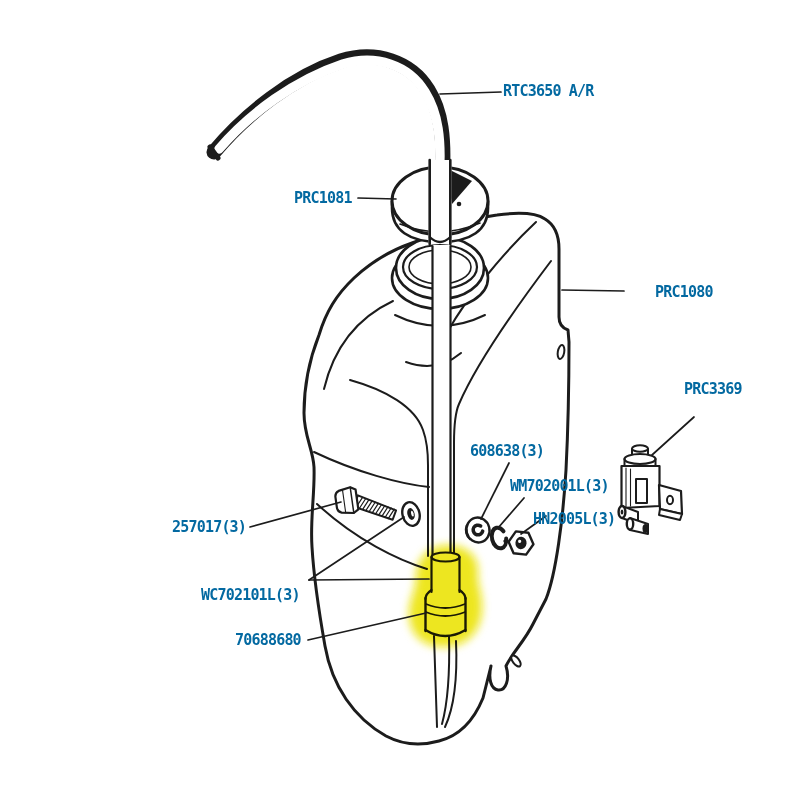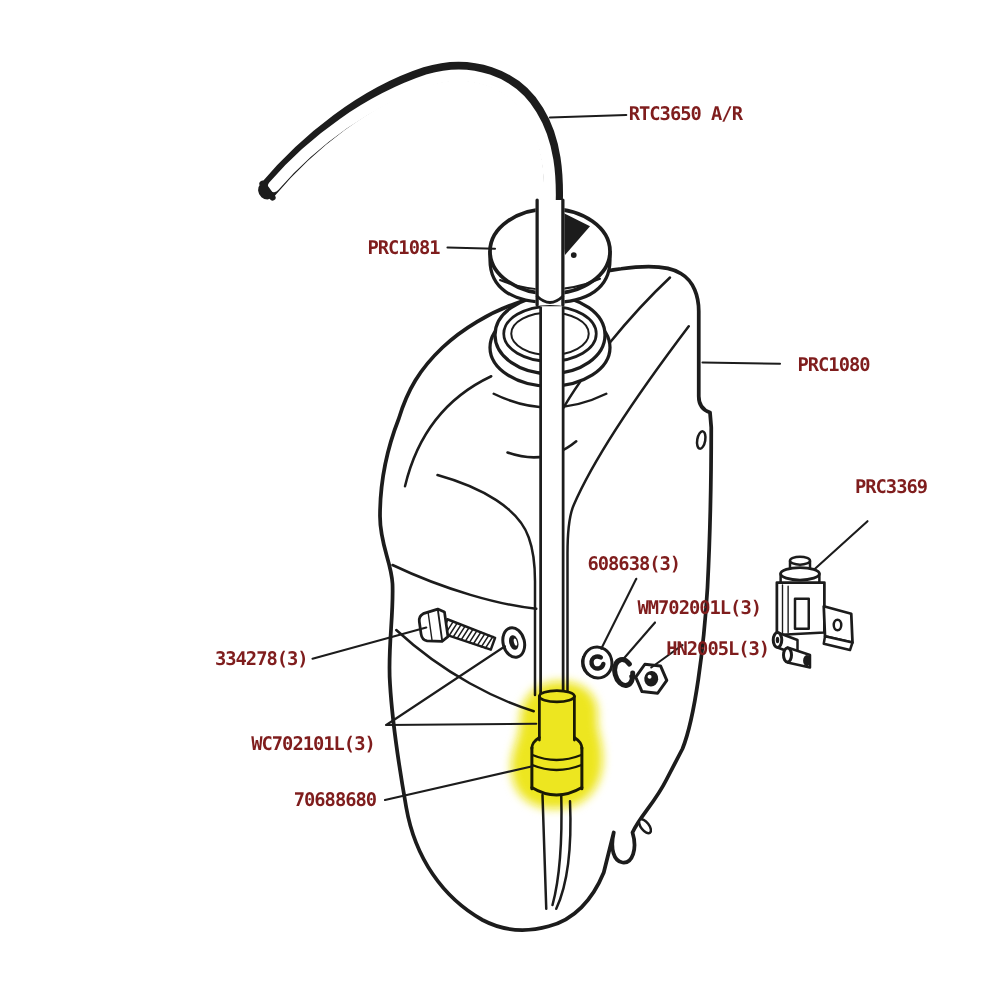--- a/index.html
+++ b/index.html
@@ -1,20 +1,20 @@
 <!DOCTYPE html>
 <html><head>
 <meta charset="utf-8">
 <style>
   html,body{margin:0;padding:0;background:#ffffff;}
   #stage{position:relative;width:800px;height:800px;background:#ffffff;overflow:hidden;
          font-family:"DejaVu Sans Mono","Liberation Mono",monospace;}
   #art{position:absolute;left:0;top:0;}
   .plabel{position:absolute;font-weight:bold;font-size:15px;letter-spacing:-0.8px;
-          color:#7f1d1d;white-space:nowrap;line-height:18px;}
+          color:#0369a1;white-space:nowrap;line-height:18px;}
 </style>
 </head>
 <body>
 
 <div id="stage">
 
 <svg id="art" width="800" height="800" viewBox="0 0 800 800">
   <defs>
     <filter id="soften" x="-40%" y="-40%" width="180%" height="180%">
       <feGaussianBlur stdDeviation="4"></feGaussianBlur>
@@ -181,21 +181,21 @@
     <ellipse cx="622" cy="512" rx="3.4" ry="6" fill="#ffffff" stroke-width="2.4"></ellipse>
     <ellipse cx="622" cy="512" rx="1.4" ry="2.6" fill="#1c1c1c" stroke="none"></ellipse>
     <path d="M 630,518 L 648,524 L 648,534 L 630,530 Z" fill="#ffffff" stroke-width="2"></path>
     <ellipse cx="630" cy="524" rx="3.2" ry="5.6" fill="#ffffff" stroke-width="2.4"></ellipse>
     <ellipse cx="645.5" cy="528.5" rx="3" ry="4.5" fill="#1c1c1c" stroke="none"></ellipse>
   </g>
 </svg>
 
   <div class="plabel" style="left:503px;top:82px">RTC3650 A/R</div>
   <div class="plabel" style="left:294px;top:189px">PRC1081</div>
-  <div class="plabel" style="left:638px;top:283px">PRC1080</div>
+  <div class="plabel" style="left:655px;top:283px">PRC1080</div>
   <div class="plabel" style="left:684px;top:380px">PRC3369</div>
   <div class="plabel" style="left:470px;top:442px">608638(3)</div>
   <div class="plabel" style="left:510px;top:477px">WM702001L(3)</div>
   <div class="plabel" style="left:533px;top:510px">HN2005L(3)</div>
-  <div class="plabel" style="left:172px;top:518px">334278(3)</div>
+  <div class="plabel" style="left:172px;top:518px">257017(3)</div>
   <div class="plabel" style="left:201px;top:586px">WC702101L(3)</div>
   <div class="plabel" style="left:235px;top:631px">70688680</div>
 </div>
 
 </body></html>

